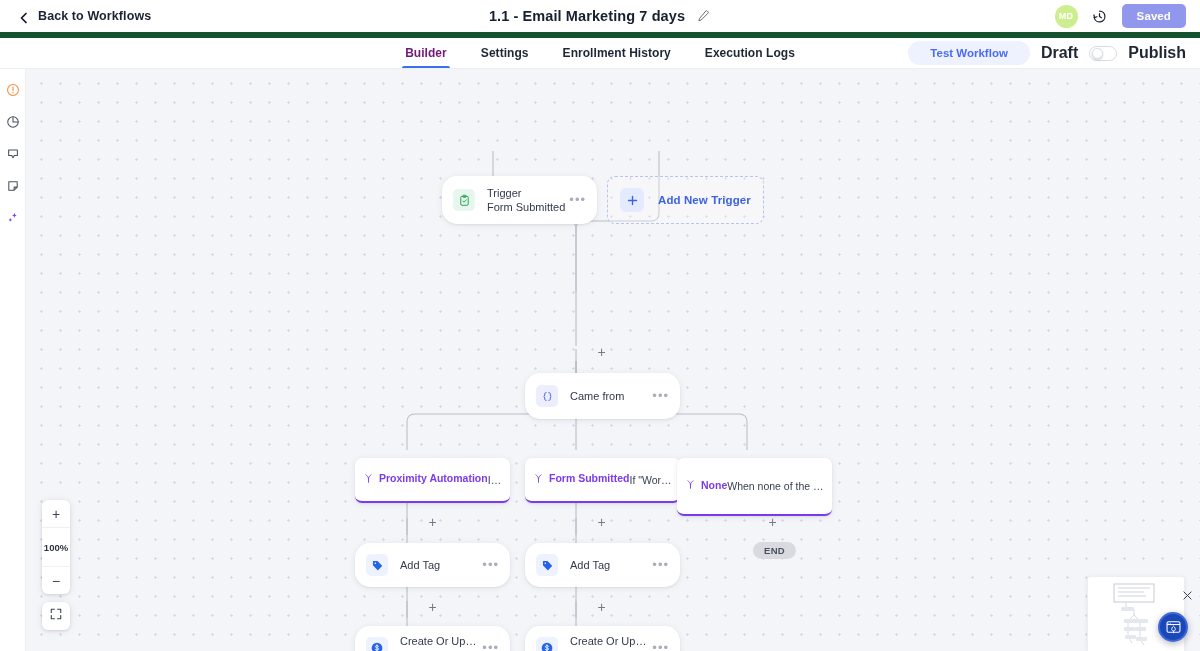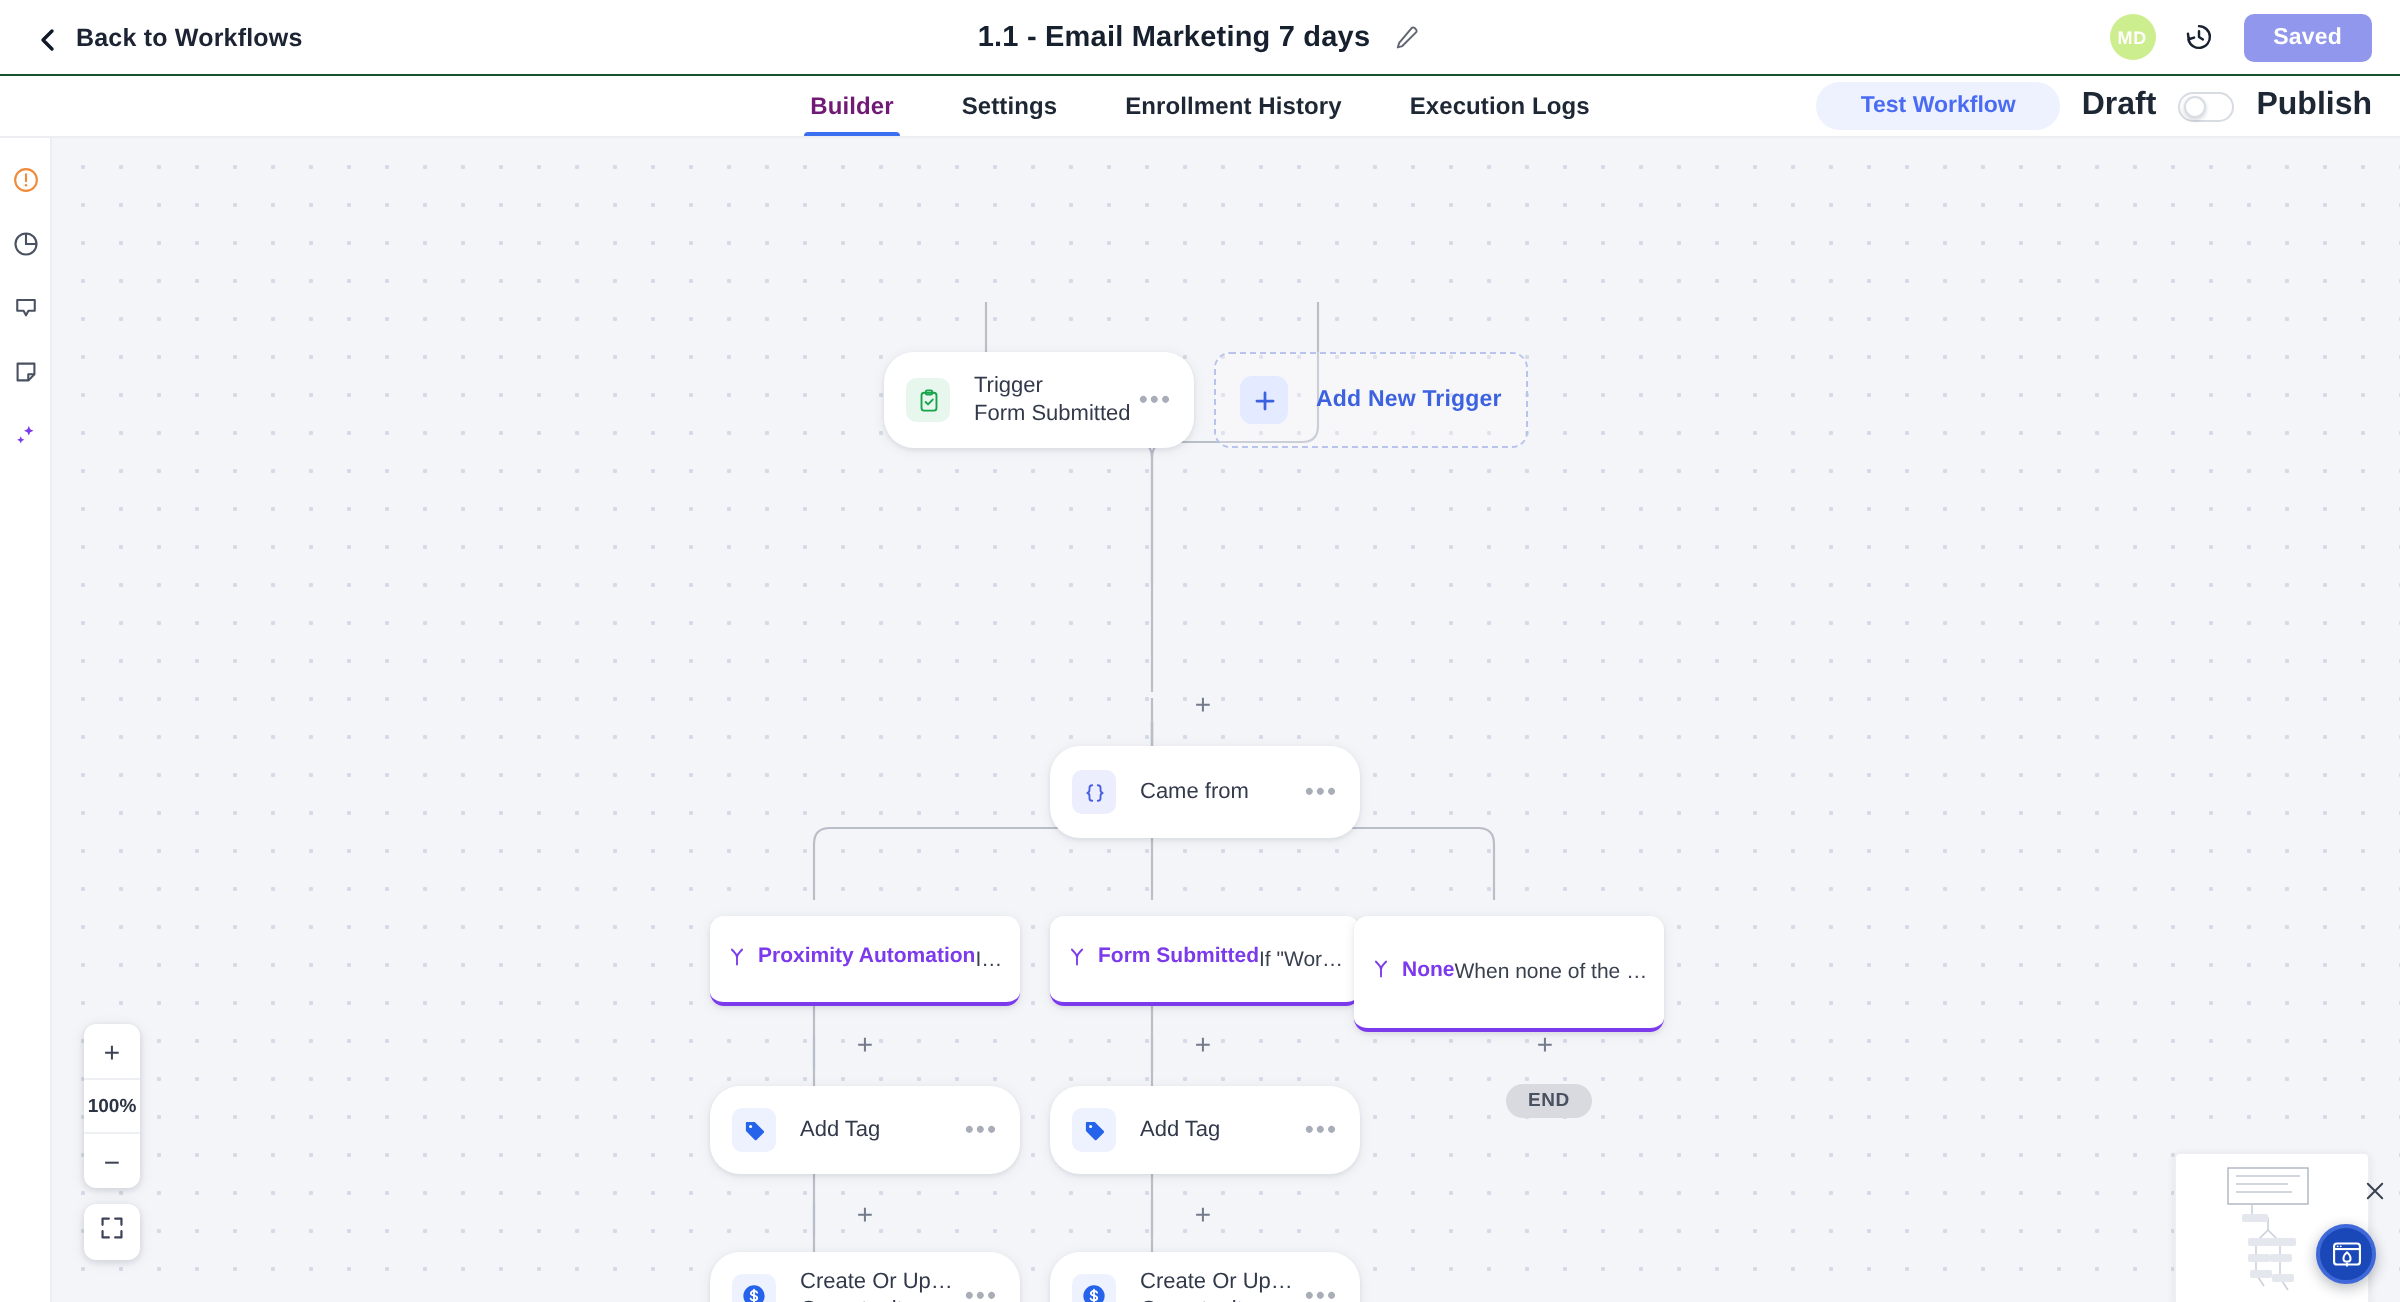--- a/index.html
+++ b/index.html
@@ -20,21 +20,21 @@
     position: relative;
     display: flex;
     flex-direction: column;
     background: #ffffff;
   }
 
   
   .topbar {
     height: 38px;
     min-height: 38px;
-    border-bottom: 1px solid #14532d;
+    border-bottom: 6px solid #14532d;
     display: flex;
     align-items: center;
     position: relative;
     background: #fff;
     padding: 12px 14px;
   }
   .back-link {
     display: flex;
     align-items: center;
     gap: 8px;
@@ -408,21 +408,21 @@
   .zoom-btn {
     height: 27px;
     display: flex; align-items: center; justify-content: center;
     font-size: 14px;
     color: #3c4354;
     cursor: pointer;
     user-select: none;
     font-weight: 300;
   }
   .zoom-level {
-    height: 28px;
+    height: 40px;
     display: flex; align-items: center; justify-content: center;
     font-size: 9.5px;
     font-weight: 600;
     color: #2c3444;
     border-top: 1px solid #eef0f3;
     border-bottom: 1px solid #eef0f3;
     cursor: default;
   }
   .fit-btn {
     position: absolute;

